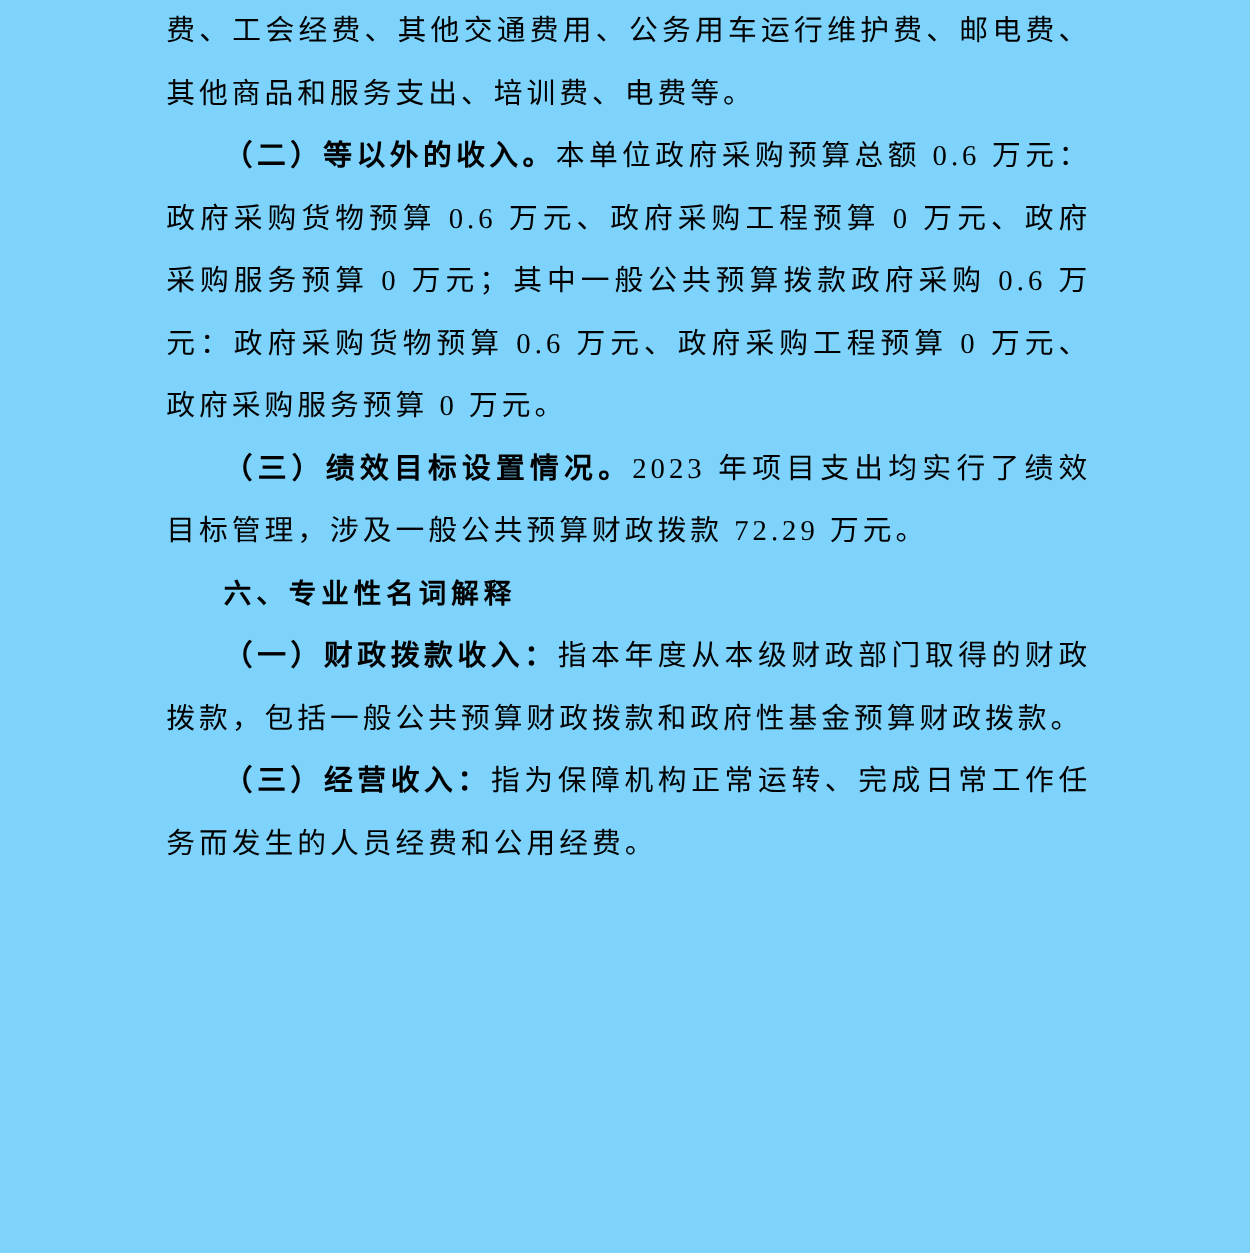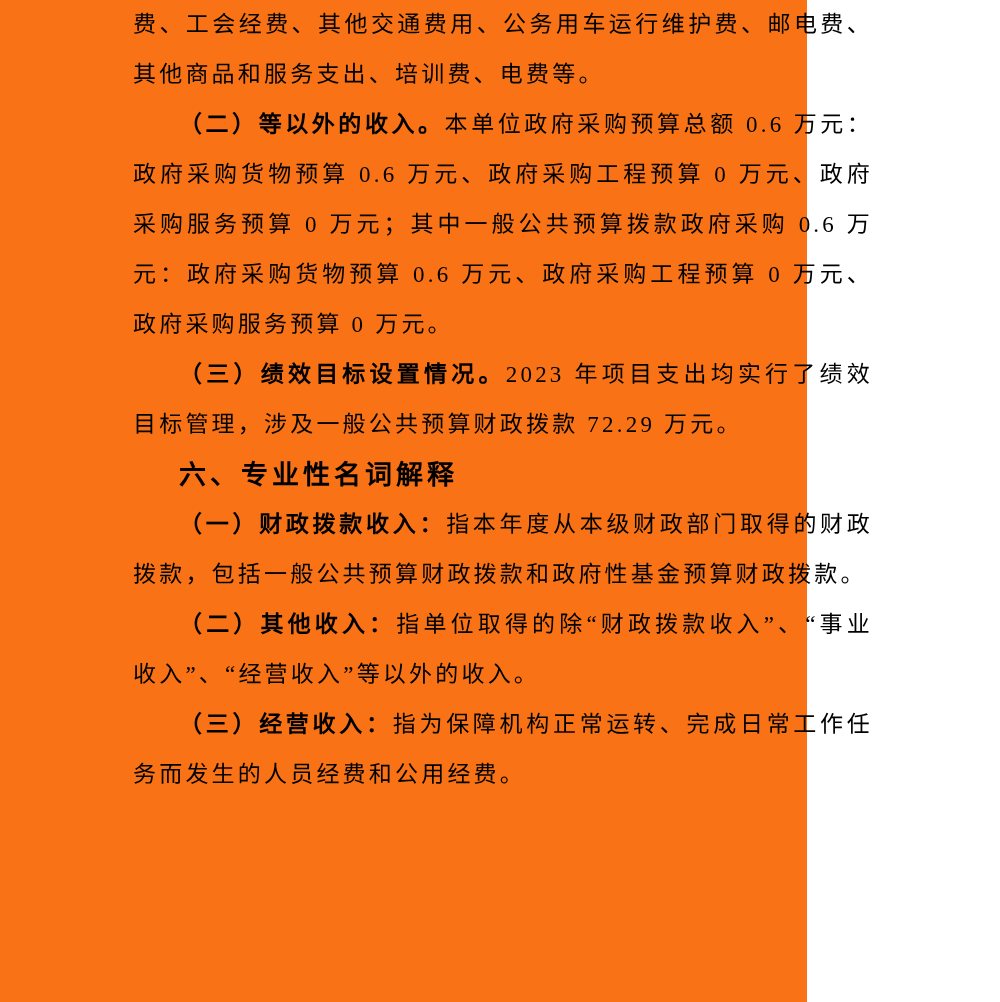--- a/index.html
+++ b/index.html
@@ -6,23 +6,23 @@
     margin: 0;
     padding: 0;
     background: #ffffff;
   }
   body {
     width: 1000px;
     height: 1002px;
     overflow: hidden;
   }
   .page {
-    width: 807px;
+    width: 1000px;
     height: 1002px;
-    background: #f97316;
+    background: #7dd3fc;
     box-sizing: border-box;
     padding-left: 133px;
     padding-right: 68px;
   }
   .doc {
     width: 740px;
   }
   .doc p {
     margin: 0;
     padding: 0;
@@ -32,21 +32,21 @@
     line-height: 50px;
     letter-spacing: 3.2px;
     text-align: justify;
     text-justify: inter-character;
   }
   .doc p.indent {
     text-indent: 46px;
   }
   .doc p.heading {
     font-family: "Liberation Sans", "DejaVu Sans", sans-serif;
-    font-size: 27px;
+    font-size: 22px;
     font-weight: bold;
     letter-spacing: 4px;
     text-align: left;
     text-indent: 46px;
   }
   .doc span.run {
     font-weight: normal;
   }
   .doc span.run.bold {
     font-weight: bold;
@@ -55,16 +55,15 @@
 </head>
 <body>
 
 <div class="page">
   <div class="doc" id="doc">
       <p class="body"><span class="run">费、工会经费、其他交通费用、公务用车运行维护费、邮电费、其他商品和服务支出、培训费、电费等。</span></p>
       <p class="body indent"><span class="run bold">（二）等以外的收入。</span><span class="run">本单位政府采购预算总额 0.6 万元：政府采购货物预算 0.6 万元、政府采购工程预算 0 万元、政府采购服务预算 0 万元；其中一般公共预算拨款政府采购 0.6 万元：政府采购货物预算 0.6 万元、政府采购工程预算 0 万元、政府采购服务预算 0 万元。</span></p>
       <p class="body indent"><span class="run bold">（三）绩效目标设置情况。</span><span class="run">2023 年项目支出均实行了绩效目标管理，涉及一般公共预算财政拨款 72.29 万元。</span></p>
       <p class="heading indent"><span class="run bold">六、专业性名词解释</span></p>
       <p class="body indent"><span class="run bold">（一）财政拨款收入：</span><span class="run">指本年度从本级财政部门取得的财政拨款，包括一般公共预算财政拨款和政府性基金预算财政拨款。</span></p>
-      <p class="body indent"><span class="run bold">（二）其他收入：</span><span class="run">指单位取得的除“财政拨款收入”、“事业收入”、“经营收入”等以外的收入。</span></p>
       <p class="body indent"><span class="run bold">（三）经营收入：</span><span class="run">指为保障机构正常运转、完成日常工作任务而发生的人员经费和公用经费。</span></p>
     </div>
 </div>
 
 </body></html>

